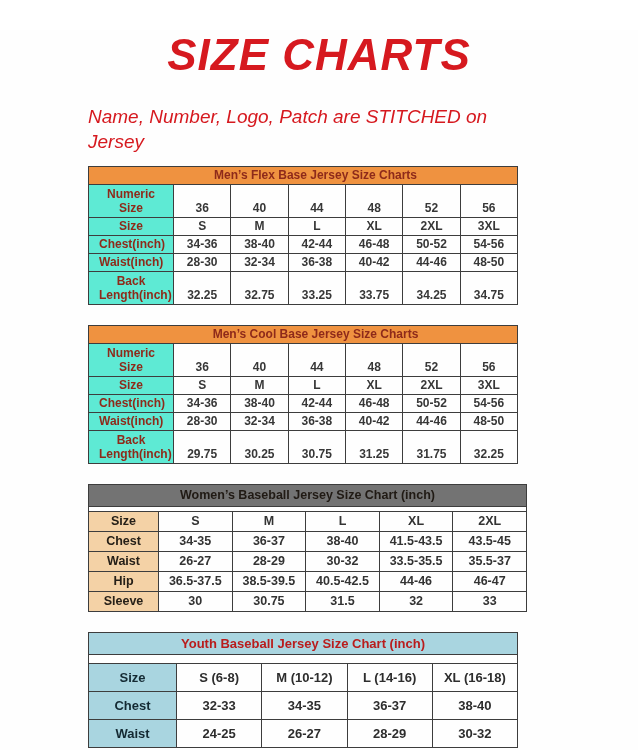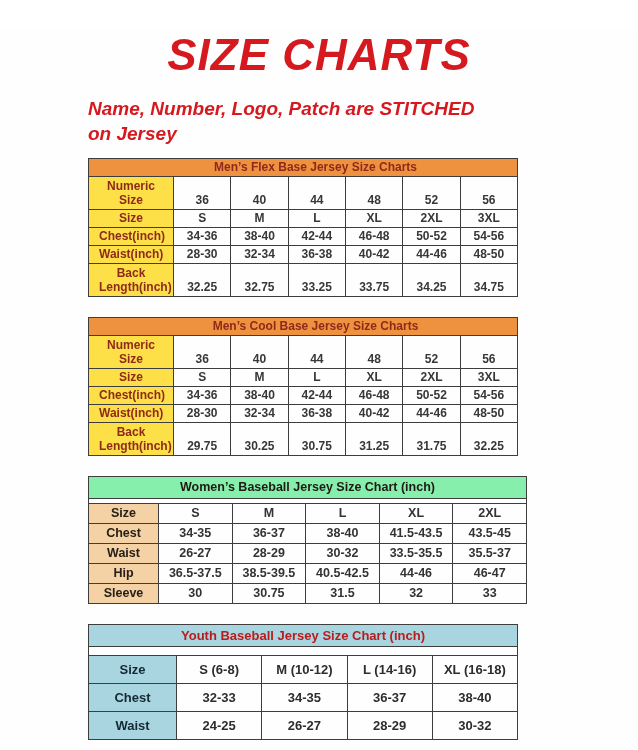--- a/index.html
+++ b/index.html
@@ -13,24 +13,24 @@
   .main-title {
     margin:30px 0 0 0;
     text-align:center;
     font-size:44px;
     font-weight:bold;
     font-style:italic;
     letter-spacing:1px;
     color:#d6191f;
   }
   .subtitle {
-    margin:16px 0 0 88px;
+    margin:24px 0 0 88px;
     width:410px;
     font-size:19px;
-    font-weight:bold;
+    font-weight:normal;
     font-style:italic;
     color:#d6191f;
     line-height:1.32;
   }
 
   .tables { margin:12px 0 0 88px; }
   table.chart {
     border-collapse:collapse;
     table-layout:fixed;
   }
@@ -43,29 +43,29 @@
     font-weight:bold;
     padding:1px 2px;
     line-height:1.2;
     overflow:visible;
   }
 
   
   .orange { width:430px; }
   .orange col.col-header { width:85px; }
   .orange .title-cell { background:#ef9240; color:#8e2a1a; height:15px; font-size:12px;padding-left:27px; }
-  .orange .row-header  { background:#fde047; color:#8e2a1a; font-size:12px; padding:1px 10px; }
+  .orange .row-header  { background:#5eead4; color:#8e2a1a; font-size:12px; padding:1px 10px; }
   .orange .cell        { color:#373737; font-size:12px; height:15px; }
   .orange tr.tall      { height:30px; }
   .orange tr.tall .cell { vertical-align:top; padding-top:16px; }
 
   
   .peach { width:439px; }
   .peach col.col-header { width:70px; }
-  .peach .title-cell { background:#86efac; color:#201a14; height:19px; font-size:12.5px; }
+  .peach .title-cell { background:#737373; color:#201a14; height:19px; font-size:12.5px; }
   .peach .row-header { background:#f4d2a6; color:#262018; font-size:12.5px; }
   .peach .cell       { color:#333333; font-size:12.5px; }
   .peach tr.data-row { height:20px; }
   .peach .spacer-cell { height:4px; }
 
   
   .blue { width:430px; }
   .blue col.col-header { width:88px; }
   .blue .title-cell { background:#a9d5e0; color:#b91c1c; height:19px; font-size:13px; }
   .blue .row-header { background:#a9d5e0; color:#142a33; font-size:13px; }

